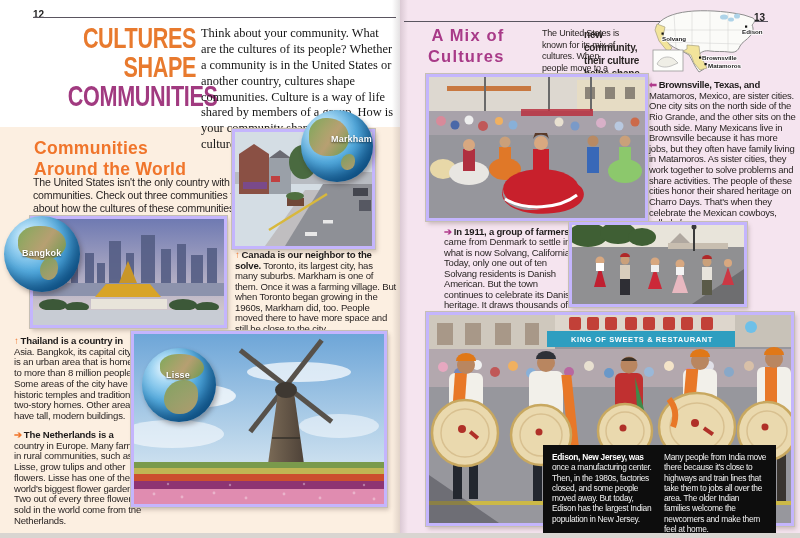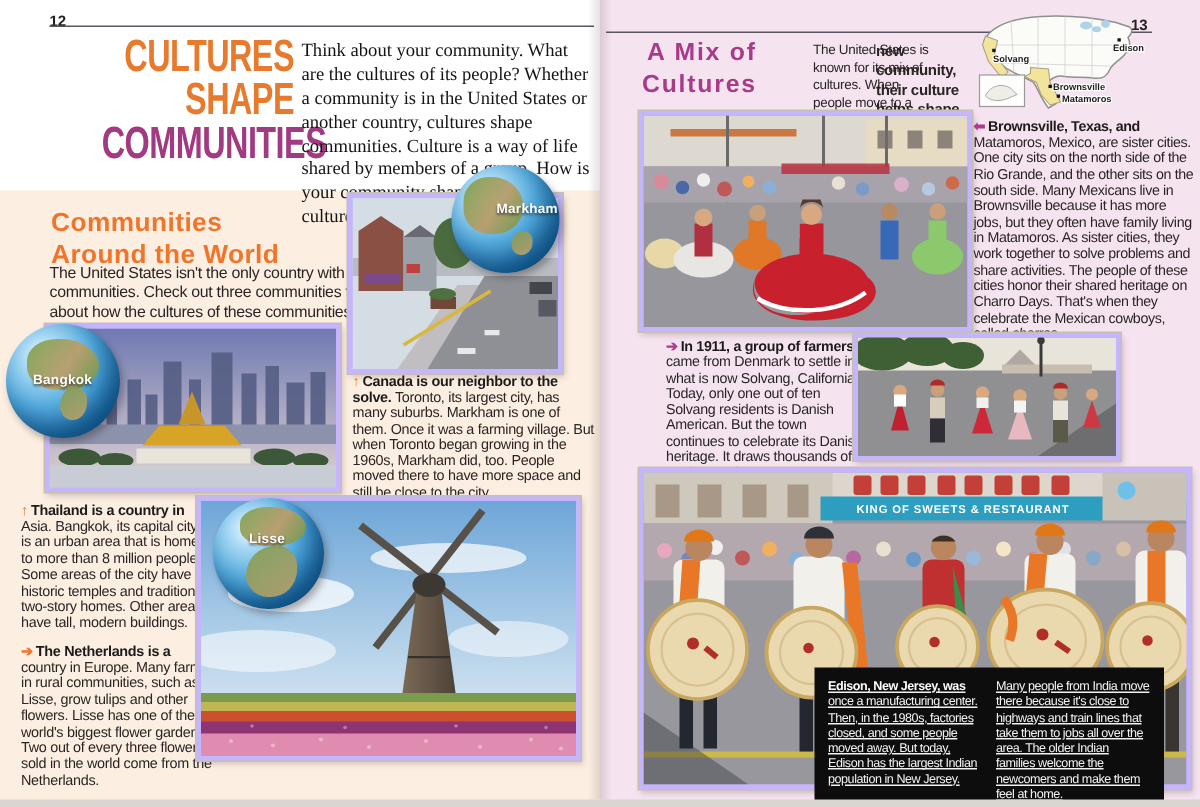--- a/index.html
+++ b/index.html
@@ -44,21 +44,21 @@
      box-shadow:inset -7px -9px 14px rgba(0,25,55,.38), 2px 3px 5px rgba(40,30,30,.35);}
   .globe .land{position:absolute;border-radius:46% 58% 52% 48%;
      background:linear-gradient(125deg,#86a457 10%,#b99d6b 55%,#7d9b50 90%);opacity:.95;}
   .globe .land2{position:absolute;border-radius:60% 40% 55% 45%;
      background:linear-gradient(145deg,#7d9b50,#c2a36b);opacity:.9;}
   .globe .glabel{position:absolute;color:#fff;font-weight:bold;font-size:9px;
      text-shadow:0 1px 2px rgba(0,0,0,.65);letter-spacing:.2px;}
   
   #edison-box{position:absolute;left:543px;top:445px;width:233px;background:#0d0d0d;
      color:#f2f2f2;display:flex;gap:9px;padding:7px 9px 8px 9px;box-sizing:border-box;}
-  #edison-box .col{font-size:8.4px;line-height:1.22;letter-spacing:-.3px;width:50%;text-decoration:underline;}
+  #edison-box .col{font-size:8.4px;line-height:1.22;letter-spacing:-.3px;width:50%;}
   #edison-box .lead{color:#ffffff;}
   
   text.maplabel{font-family:"Liberation Sans",sans-serif;font-size:6.2px;font-weight:bold;fill:#1d1d1d;
      paint-order:stroke;stroke:#ffffff;stroke-width:1.6px;stroke-linejoin:round;}
   text.signtext{font-family:"Liberation Sans",sans-serif;font-weight:bold;fill:#ffffff;letter-spacing:.6px;}
 </style>
 </head>
 <body>
 
 <div id="spread">
@@ -217,21 +217,21 @@
           <circle cx="220" cy="159" r="1.4"></circle>
             <circle cx="240" cy="165" r="1.4"></circle>
           <circle cx="34" cy="150" r="1.2"></circle>
             <circle cx="96" cy="151" r="1.2"></circle>
             <circle cx="170" cy="150" r="1.2"></circle>
             <circle cx="230" cy="151" r="1.2"></circle>
         </g>
       </svg>
     </div>
 
-    <div class="globe" style="left:142px;top:332px;width:74px;height:74px;text-align:right;">
+    <div class="globe" style="left:142px;top:348px;width:74px;height:74px;text-align:right;">
       <div class="land" style="left:18px;top:6px;width:44px;height:26px;"></div>
       <div class="land2" style="left:22px;top:32px;width:34px;height:34px;"></div>
       <span class="glabel" style="left:24px;top:22px;">Lisse</span>
     </div>
   </div>
 
   <div id="page-right">
     <div class="rule" style="left:4px;top:21px;width:364px;"></div>
     <span class="folio" style="left:354px;top:12px;">13</span>
 

